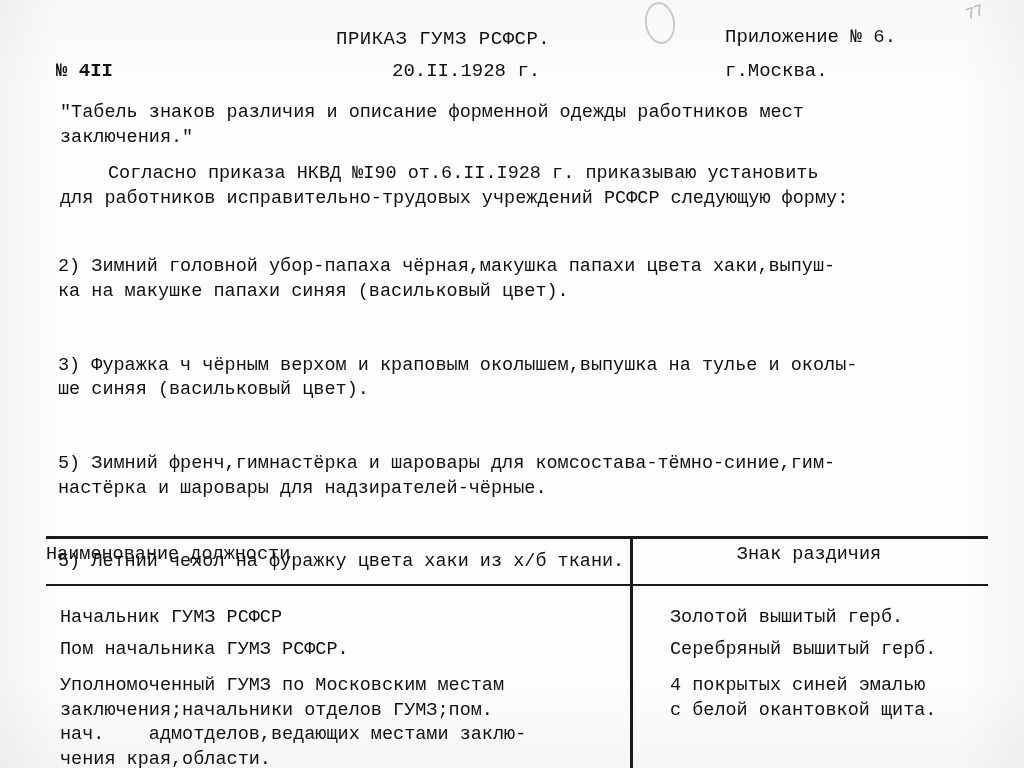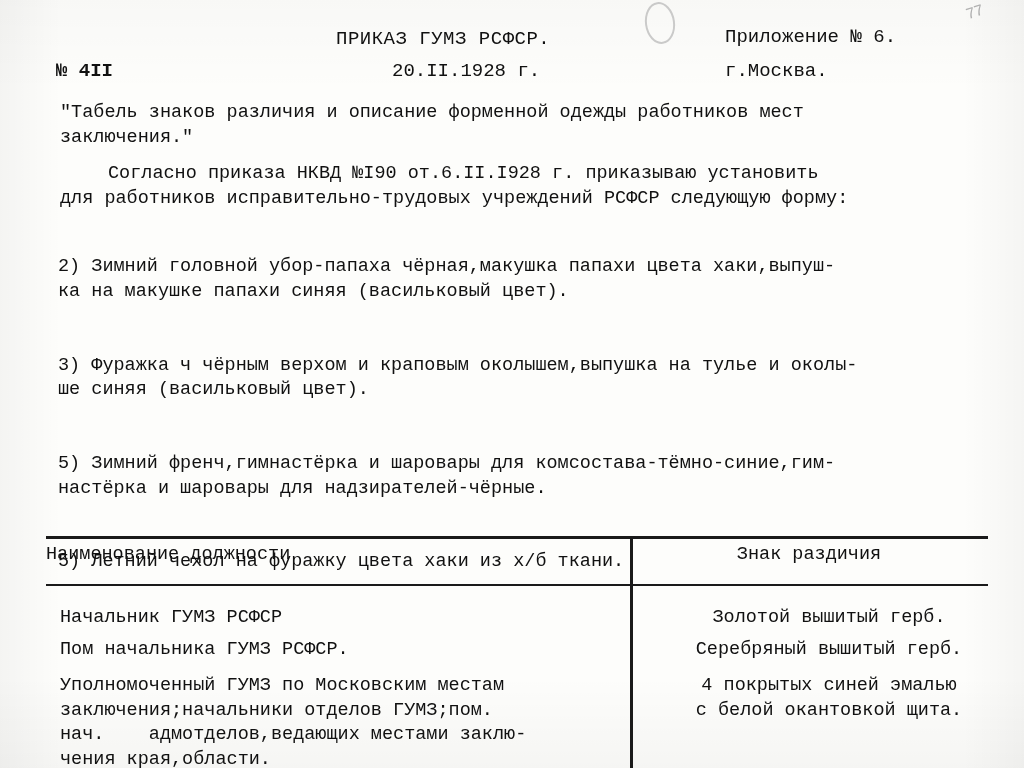--- a/index.html
+++ b/index.html
@@ -190,21 +190,20 @@
     line-height: 24.6px;
     white-space: pre-wrap;
   }
   .cell-right {
     position: absolute;
     left: 624px;
     right: 0;
     font-size: 18.5px;
     line-height: 24.6px;
     white-space: pre-wrap;
-    text-align: center;
   }
   .r1 .cell-left, .r1 .cell-right { top: 8px; }
   .r2 .cell-left, .r2 .cell-right { top: 40px; }
   .r3 .cell-left, .r3 .cell-right { top: 76px; }
 </style>
 </head>
 <body>
 
 <div class="page">
 

